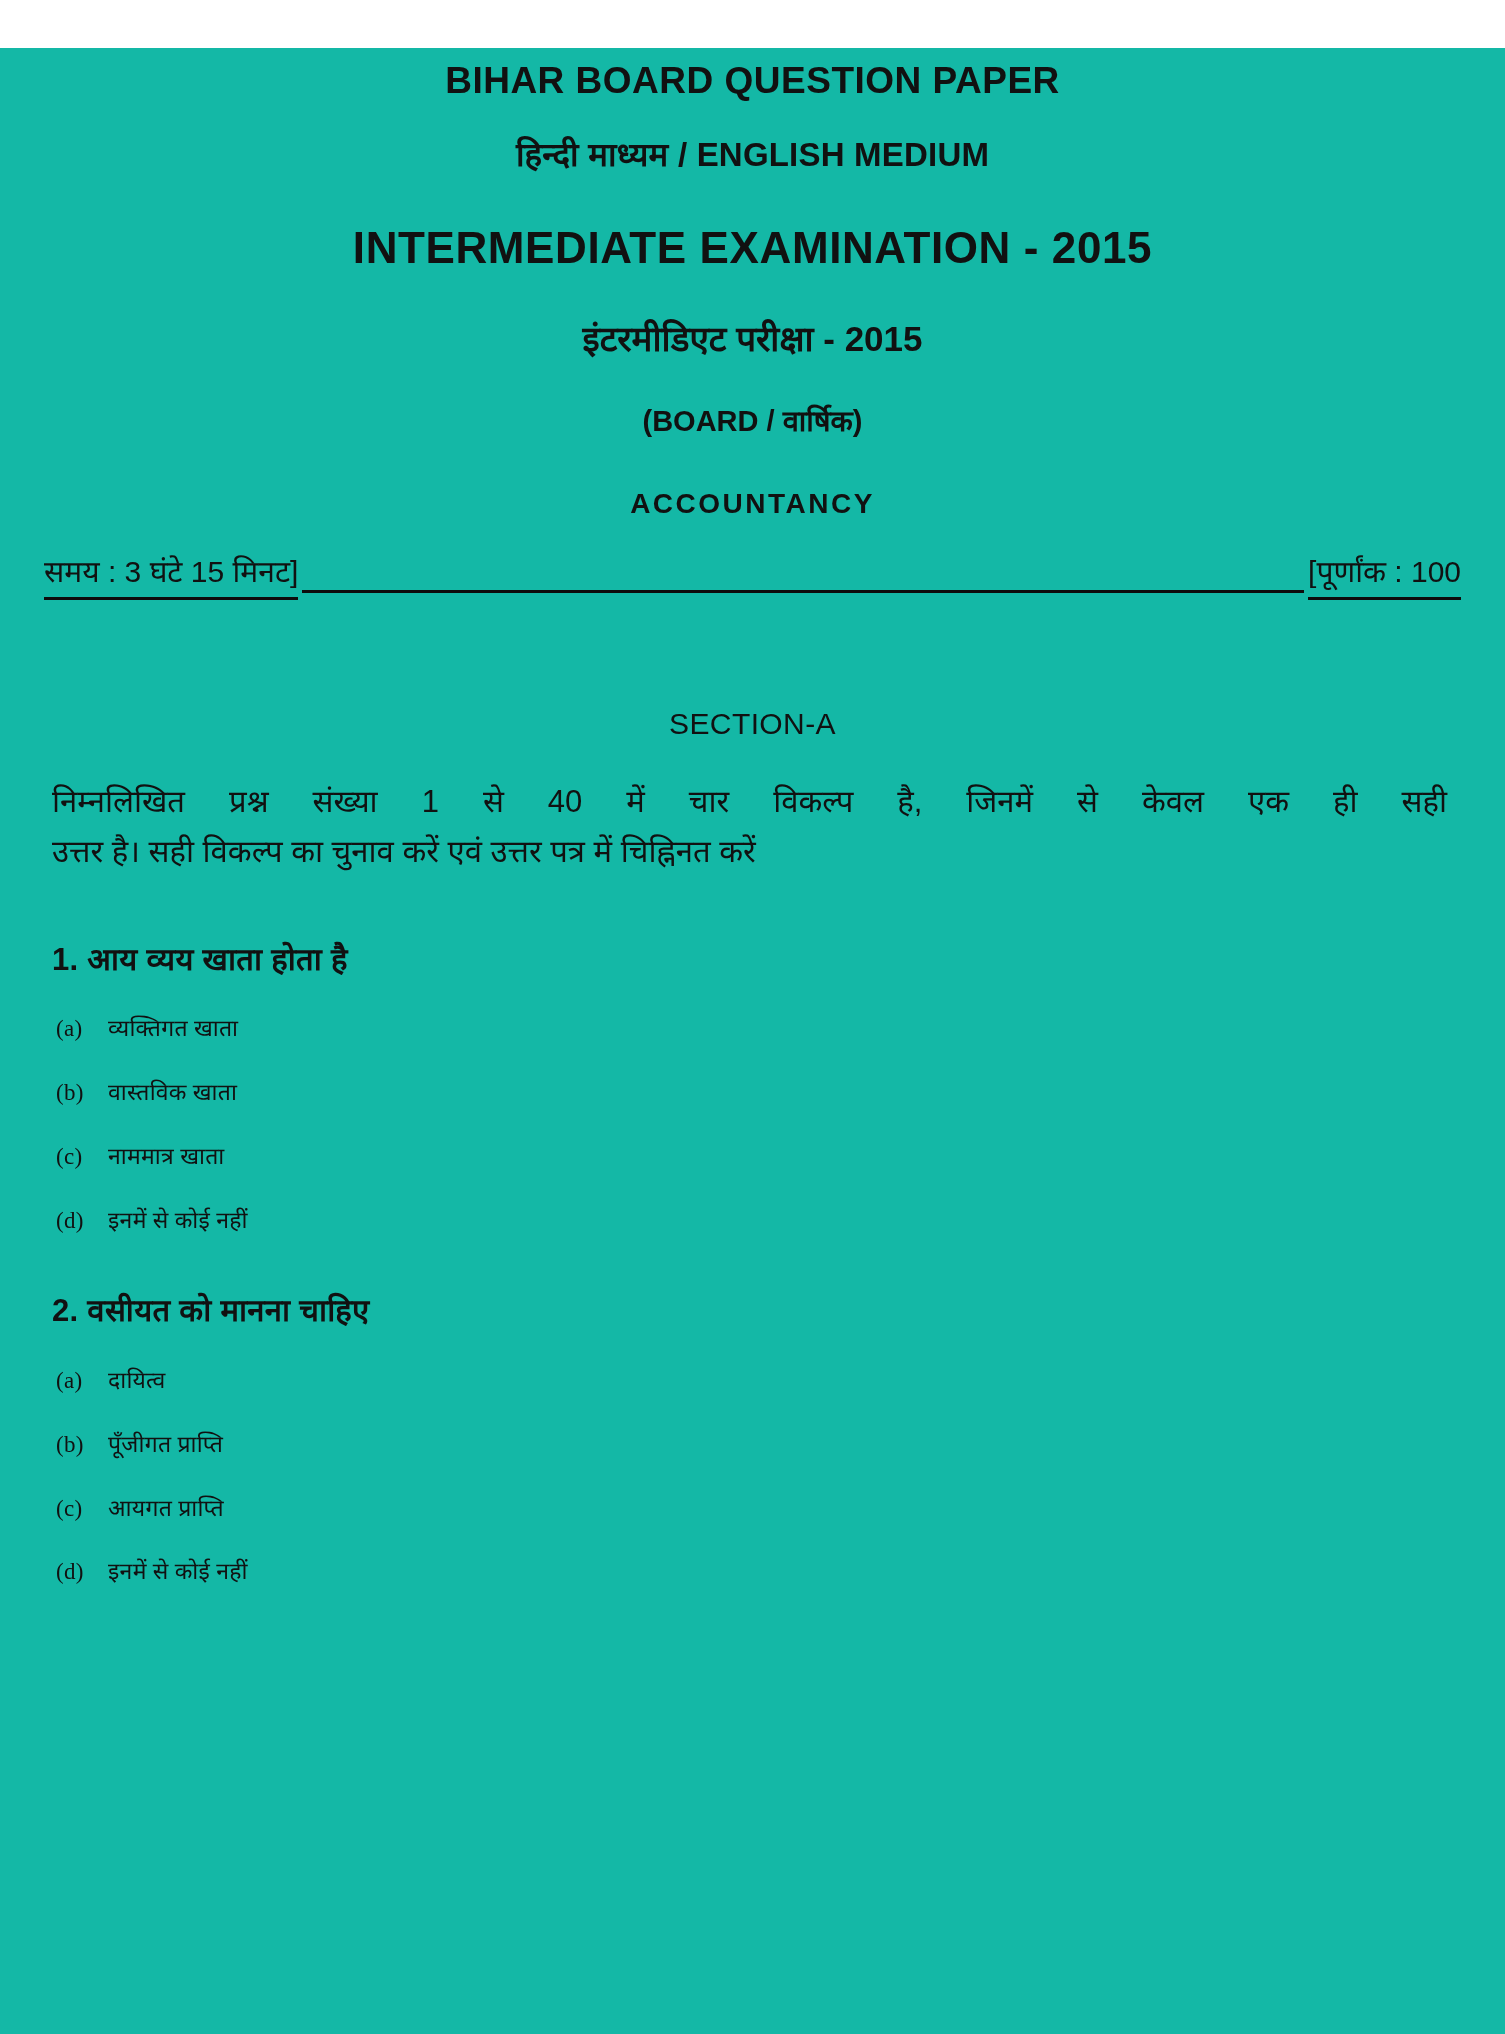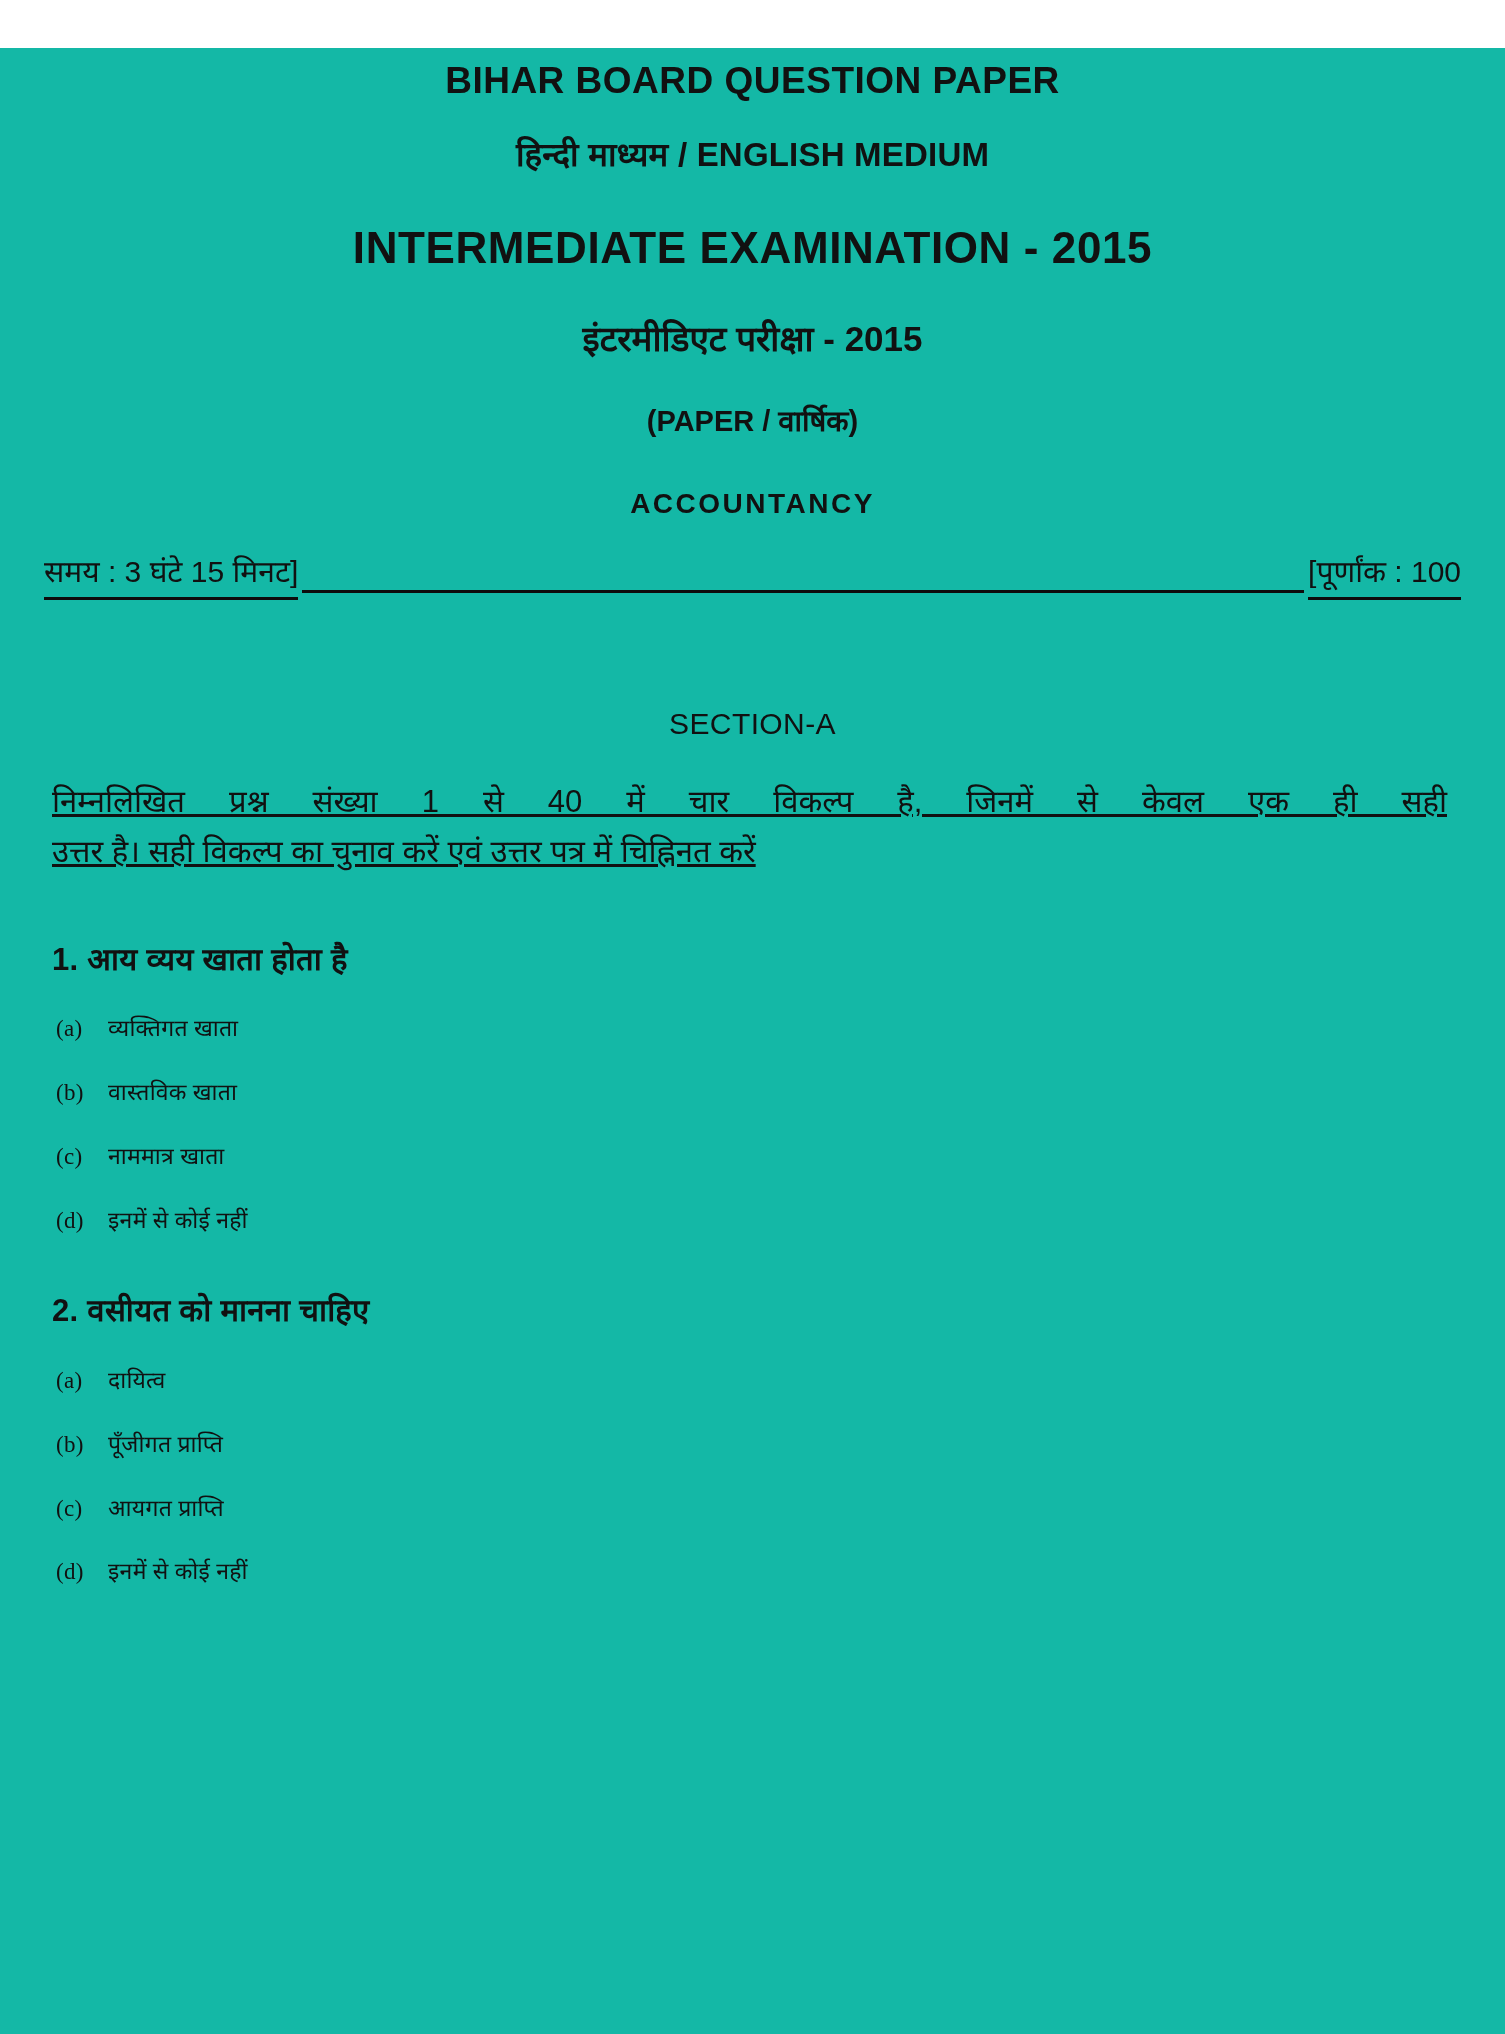--- a/index.html
+++ b/index.html
@@ -113,21 +113,20 @@
   .instructions {
     font-size: 31px;
     line-height: 1.62;
     margin: 36px 0 0 0;
     text-align: justify;
     text-justify: inter-word;
     padding-right: 6px;
   }
   .instructions .ln {
     display: block;
-    text-decoration: underline;
   }
   .instructions .ln.just {
     text-align: justify;
     text-align-last: justify;
   }
 
   .questions {
     margin-top: 62px;
   }
 
@@ -161,21 +160,21 @@
 </head>
 <body>
 
 <div class="page">
 
   <div class="header">
     <div class="h-board">BIHAR BOARD QUESTION PAPER</div>
     <div class="h-medium">हिन्दी माध्यम / ENGLISH MEDIUM</div>
     <div class="h-exam-en">INTERMEDIATE EXAMINATION - 2015</div>
     <div class="h-exam-hi">इंटरमीडिएट परीक्षा - 2015</div>
-    <div class="h-annual">(PAPER / वार्षिक)</div>
+    <div class="h-annual">(BOARD / वार्षिक)</div>
     <div class="h-subject">ACCOUNTANCY</div>
   </div>
 
   <div class="meta-row">
     <span class="meta-time">समय : 3 घंटे 15 मिनट]</span>
     <span class="rule"></span>
     <span class="meta-marks">[पूर्णांक : 100</span>
   </div>
 
   <div class="section-title">SECTION-A</div>

